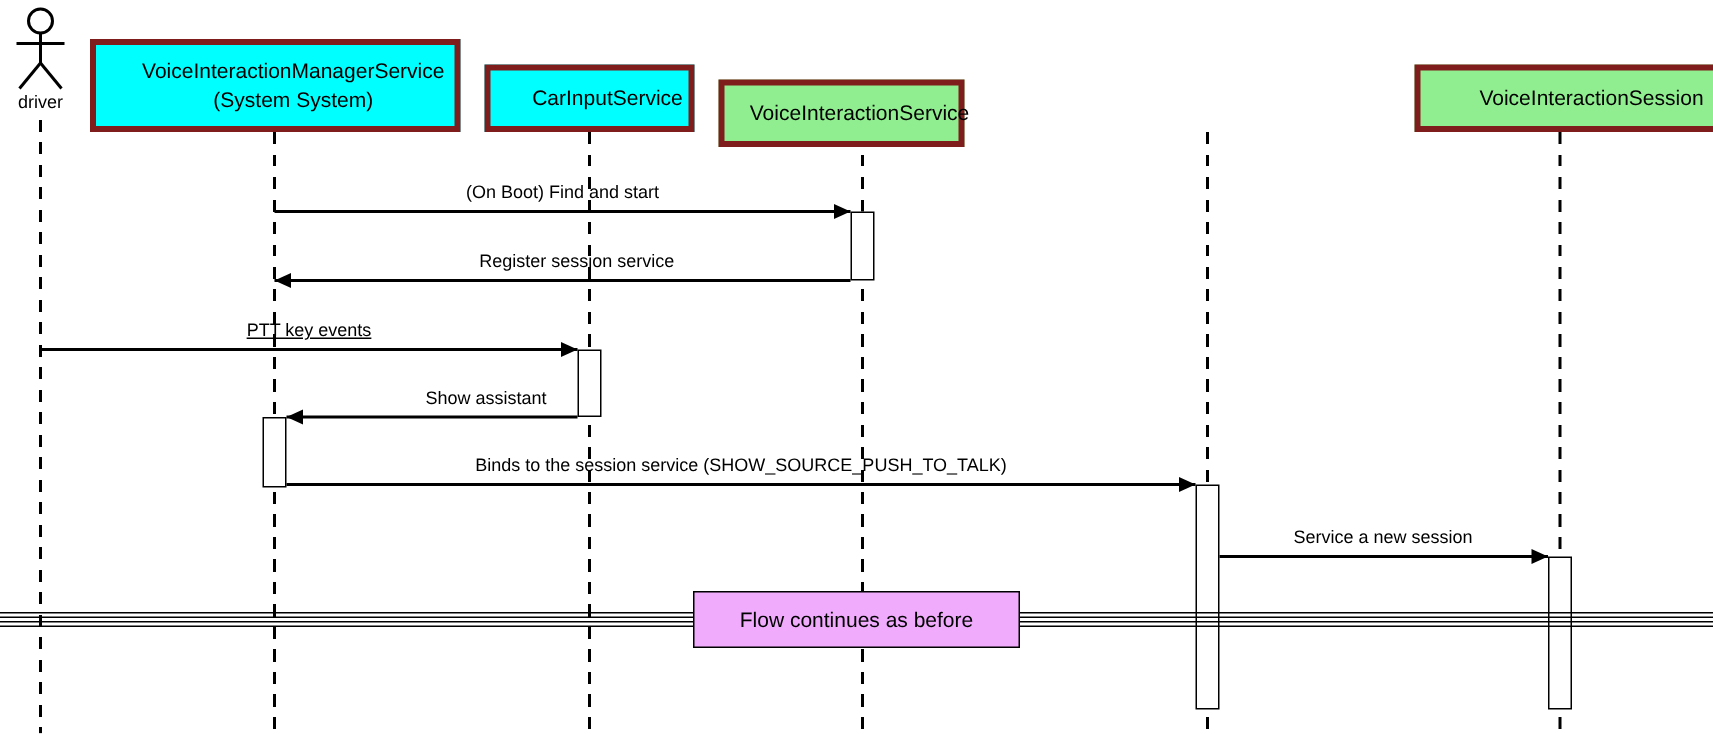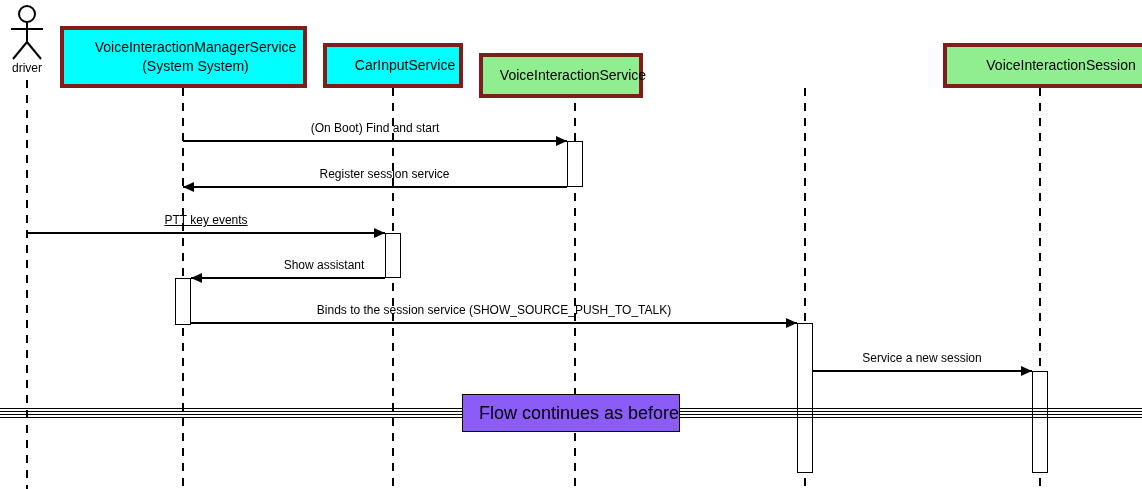--- a/index.html
+++ b/index.html
@@ -30,22 +30,22 @@
   }
   .arrow-l {
     position:absolute; width:0; height:0; z-index:3;
     border-top:5px solid transparent; border-bottom:5px solid transparent; border-right:11px solid #000;
   }
   .divider-line {
     position:absolute; left:0; width:1142px; height:4px; box-sizing:border-box;
     border-top:1.3px solid #000; border-bottom:1.3px solid #000; z-index:4;
   }
   .divider-box {
-    position:absolute; box-sizing:border-box; border:1.6px solid #000; background:#8b5cf6;
-    display:flex; align-items:center; justify-content:flex-end; font-size:18px; z-index:5;
+    position:absolute; box-sizing:border-box; border:1.6px solid #000; background:#f0abfc;
+    display:flex; align-items:center; justify-content:center; font-size:14px; z-index:5;
   }
   .actor-figure { position:absolute; z-index:2; }
   .actor-label  { position:absolute; transform:translateX(-50%); font-size:12px; z-index:2; }
 </style>
 </head>
 <body>
 
 <div class="canvas">
 
   <div class="lifeline" style="left:26px; top:80px; height:409px;"></div>

